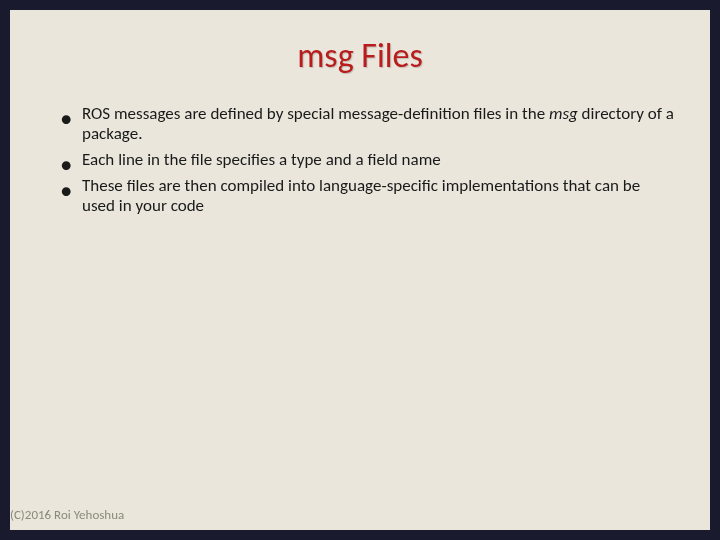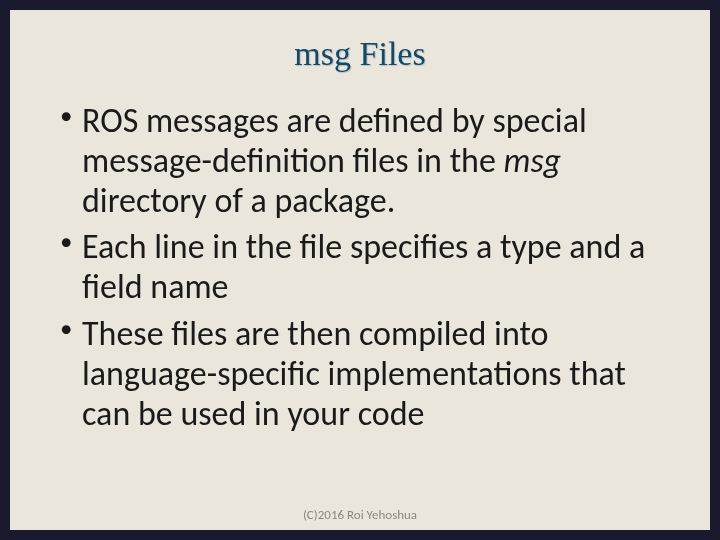--- a/index.html
+++ b/index.html
@@ -18,34 +18,33 @@
     width: 700px;
     height: 520px;
     margin: 10px;
     background: #eae6dc;
     position: relative;
     padding: 25px 30px 0 30px;
   }
   .title {
     text-align: center;
     font-size: 34px;
-    color: #0c4a6e;
+    color: #b91c1c;
     font-weight: 400;
     margin-bottom: 28px;
     text-shadow: 1px 1px 1px rgba(100,100,100,0.3);
-    font-family: Liberation Serif, serif;
   }
   .content {
     padding: 0 6px 0 20px;
   }
   .bullet-list {
     list-style: none;
   }
   .bullet-item {
-    font-size: 34px;
+    font-size: 17px;
     line-height: 1.18;
     color: #1a1a1a;
     margin-bottom: 6px;
     position: relative;
     padding-left: 22px;
   }
   .bullet-item::before {
     content: "•";
     position: absolute;
     left: 0;
@@ -54,21 +53,20 @@
     color: #1a1a1a;
   }
   .italic-word {
     font-style: italic;
   }
   .footer {
     position: absolute;
     bottom: 8px;
     left: 0;
     right: 0;
-    text-align: center;
     font-size: 13px;
     color: #8a8a7a;
   }
 </style>
 </head>
 <body>
 
 <div class="slide">
   <h1 class="title">msg Files</h1>
 

